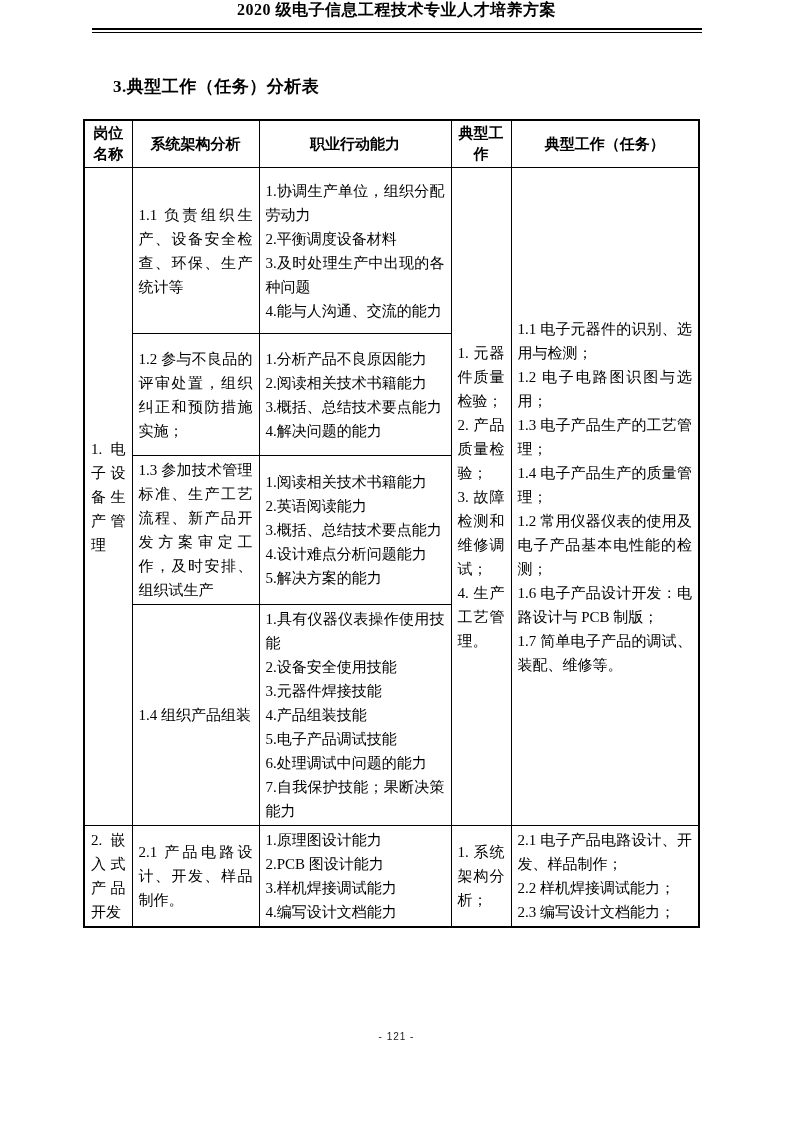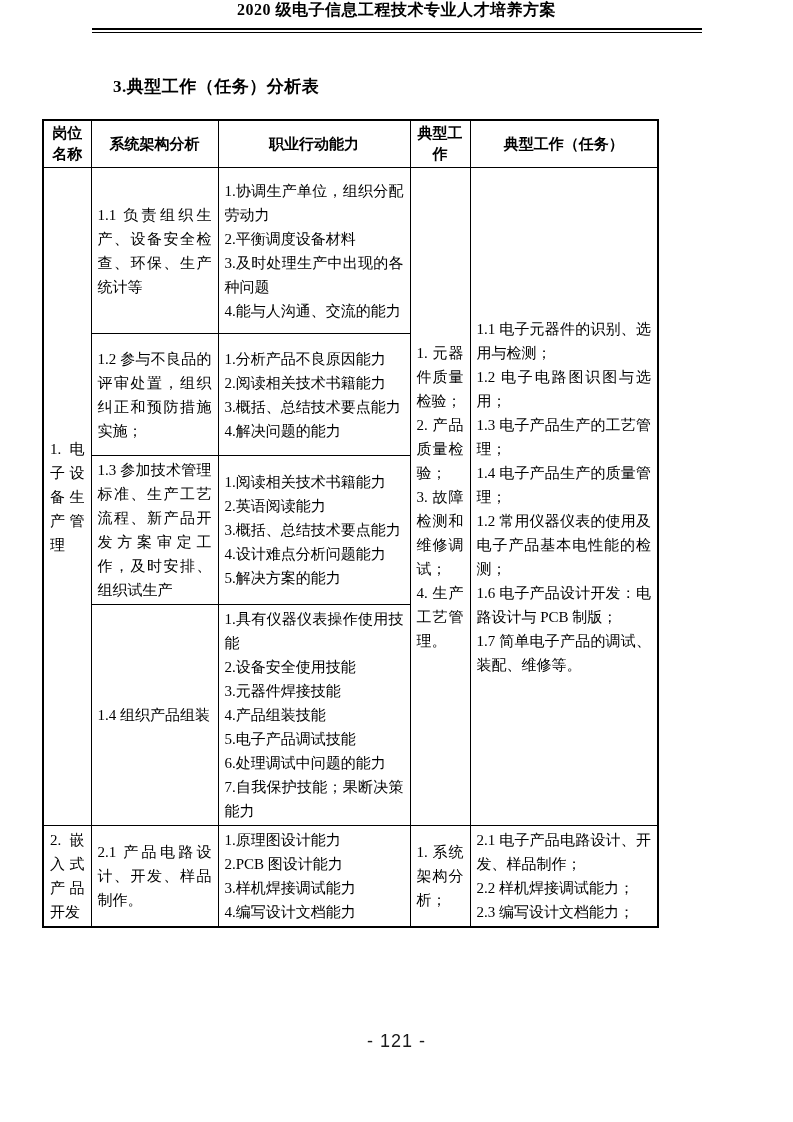--- a/index.html
+++ b/index.html
@@ -13,21 +13,21 @@
     letter-spacing:.5px;
   }
   .double-rule{
     margin:7px 0 0 92px;width:610px;height:2px;
     border-top:2.5px solid #000;border-bottom:1px solid #000;
   }
   .section-heading{
     margin:42px 8px 0 113px;font-size:17px;font-weight:bold;letter-spacing:.5px;
   }
   table.analysis{
-    margin:21px 0 0 42px;border-collapse:collapse;table-layout:fixed;
+    margin:21px 0 0 83px;border-collapse:collapse;table-layout:fixed;
     width:615px;border:2px solid #000;
   }
   table.analysis th,table.analysis td{
     border:1px solid #000;font-size:15px;line-height:24px;
     padding:2px 6px;vertical-align:middle;overflow:hidden;
   }
   table.analysis th{
     font-weight:bold;text-align:center;line-height:21px;padding:2px 2px;
   }
   td.pos-cell{
@@ -37,21 +37,21 @@
   td.task-cell{text-align:justify;text-justify:inter-ideograph;}
   td.task-center{text-align:left;font-family:Liberation Serif, serif;}
   td.abil-cell{text-align:justify;text-justify:inter-ideograph;padding:2px 5px;}
   td.typwork-cell{
     text-align:justify;text-justify:inter-character;padding:2px 8px;
   }
   td.typtasks-cell{text-align:justify;text-justify:inter-ideograph;padding:2px 5px;}
   .item{margin:0;}
   .page-number{
     position:absolute;top:1031px;left:0;width:100%;text-align:center;
-    font-size:18px;font-family:"Liberation Sans","DejaVu Sans",sans-serif;
+    font-size:10px;font-family:"Liberation Sans","DejaVu Sans",sans-serif;
     letter-spacing:1px;color:#1a1a1a;
   }
 </style>
 </head>
 <body>
 
 <div class="doc-title">2020 级电子信息工程技术专业人才培养方案</div>
 <div class="double-rule"></div>
 
 <div class="section-heading">3.典型工作（任务）分析表</div>

